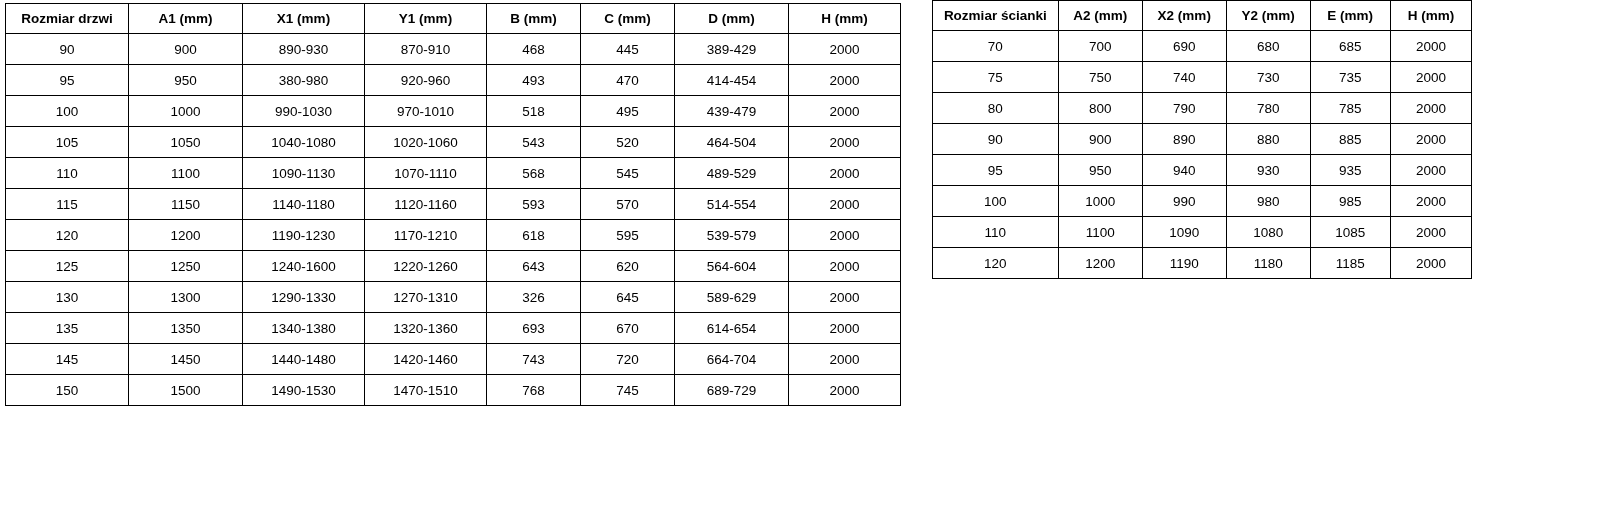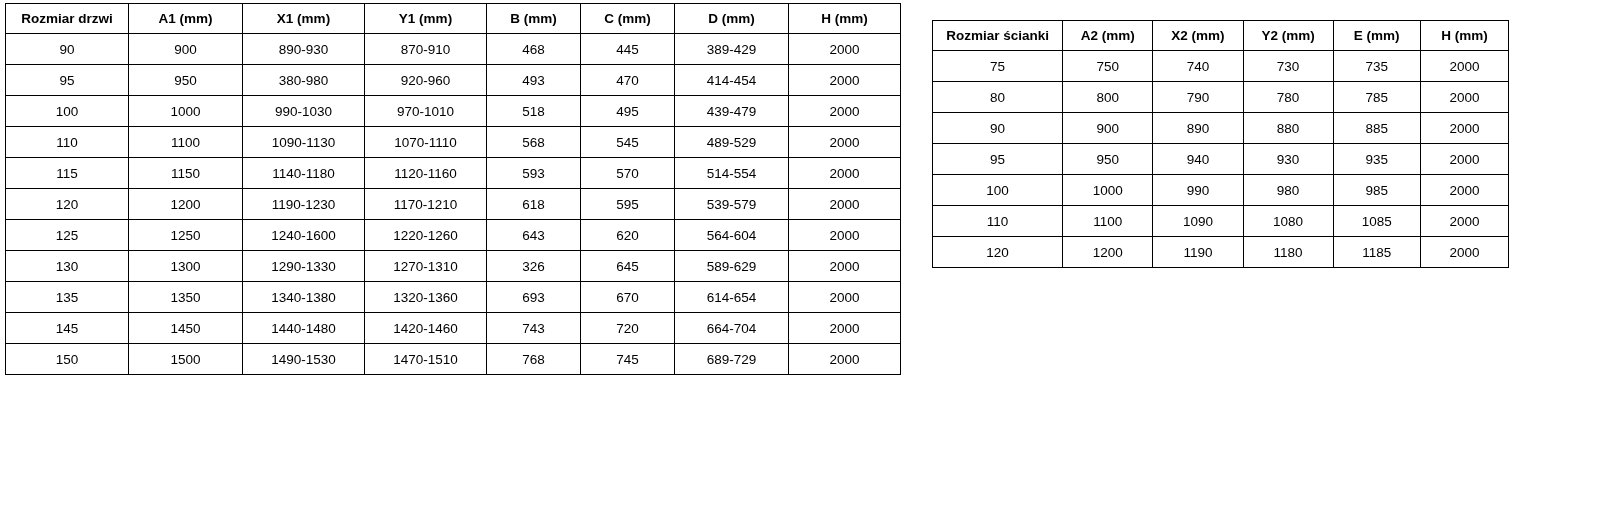--- a/index.html
+++ b/index.html
@@ -11,32 +11,31 @@
     width: 1600px;
     height: 515px;
     font-family: "Liberation Sans", sans-serif;
     color: #000000;
     overflow: hidden;
   }
   .page {
     position: relative;
     width: 1472px;
     height: 515px;
-    padding-left: 37px;
   }
   .table-wrap {
     position: absolute;
   }
   #doors-table-wrap {
     left: 5px;
     top: 3px;
   }
   #walls-table-wrap {
     left: 932px;
-    top: 20px;
+    top: 0;
   }
   table.spec {
     border-collapse: collapse;
     table-layout: fixed;
   }
   table.spec td, table.spec th {
     border: 1px solid #000000;
     text-align: center;
     vertical-align: middle;
     font-size: 13.5px;
@@ -122,20 +121,30 @@
           <td>100</td>
           <td>1000</td>
           <td>990-1030</td>
           <td>970-1010</td>
           <td>518</td>
           <td>495</td>
           <td>439-479</td>
           <td>2000</td>
         </tr>
         <tr>
+          <td>105</td>
+          <td>1050</td>
+          <td>1040-1080</td>
+          <td>1020-1060</td>
+          <td>543</td>
+          <td>520</td>
+          <td>464-504</td>
+          <td>2000</td>
+        </tr>
+        <tr>
           <td>110</td>
           <td>1100</td>
           <td>1090-1130</td>
           <td>1070-1110</td>
           <td>568</td>
           <td>545</td>
           <td>489-529</td>
           <td>2000</td>
         </tr>
         <tr>
@@ -227,20 +236,28 @@
           <th>Rozmiar ścianki</th>
           <th>A2 (mm)</th>
           <th>X2 (mm)</th>
           <th>Y2 (mm)</th>
           <th>E (mm)</th>
           <th>H (mm)</th>
         </tr>
       </thead>
       <tbody>
         <tr>
+          <td>70</td>
+          <td>700</td>
+          <td>690</td>
+          <td>680</td>
+          <td>685</td>
+          <td>2000</td>
+        </tr>
+        <tr>
           <td>75</td>
           <td>750</td>
           <td>740</td>
           <td>730</td>
           <td>735</td>
           <td>2000</td>
         </tr>
         <tr>
           <td>80</td>
           <td>800</td>

